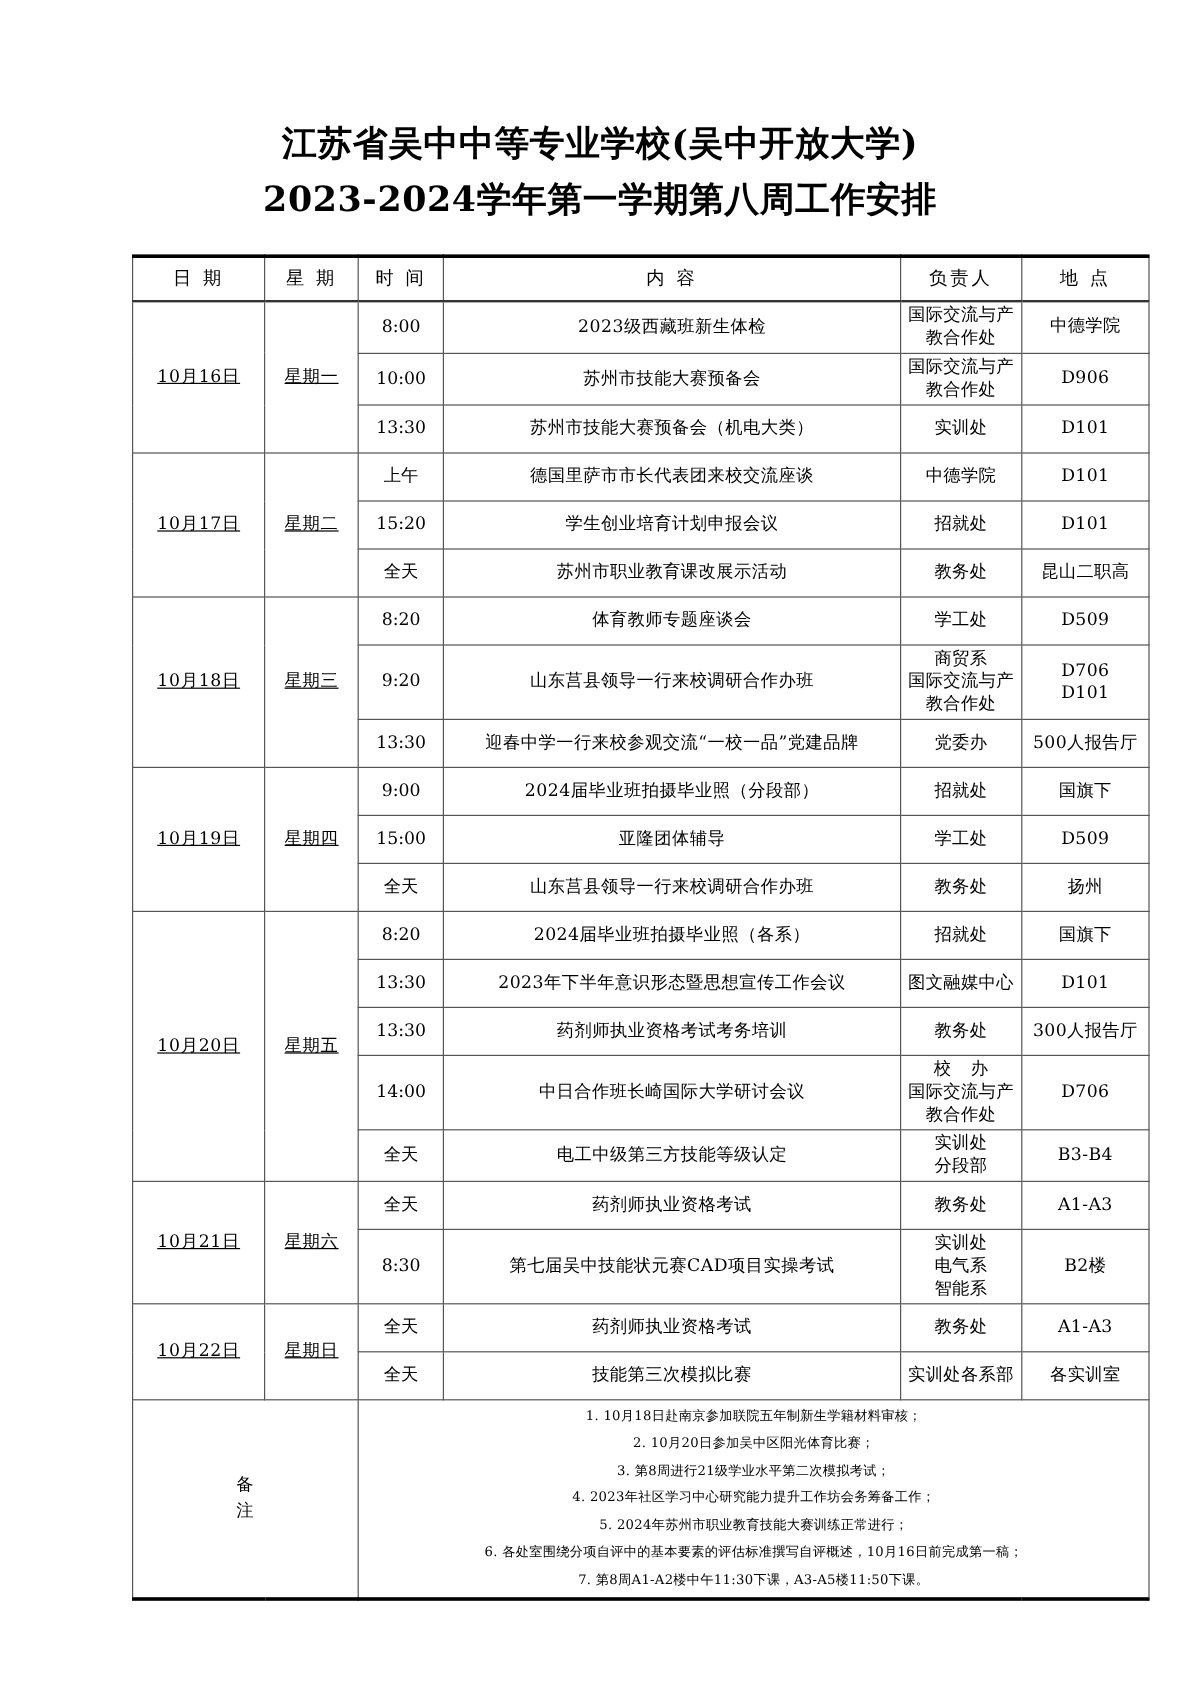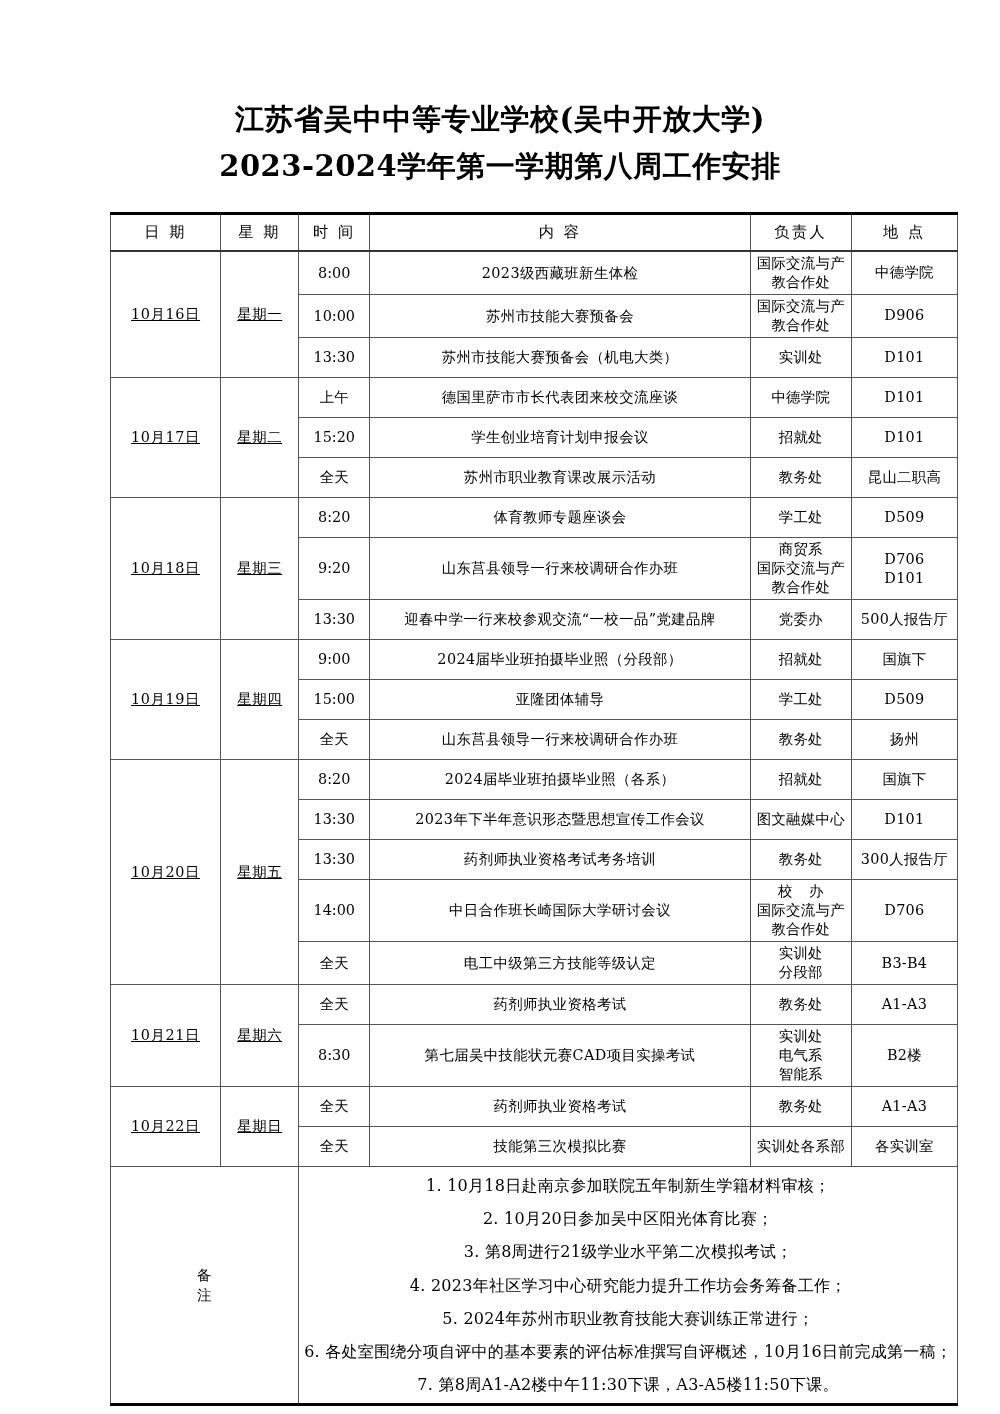--- a/index.html
+++ b/index.html
@@ -97,21 +97,21 @@
     font-size: 15.5px;
     letter-spacing: 1px;
     line-height: 3.6;
   }
   td.notes-body {
     text-align: left;
     padding: 7px 10px 9px 14px;
   }
   td.notes-body .note {
     display: block;
-    font-size: 16px;
+    font-size: 11px;
     line-height: 2.07;
     letter-spacing: 0.25px;
     white-space: nowrap;
   }
 </style>
 </head>
 <body>
 
 <div class="page">
 

